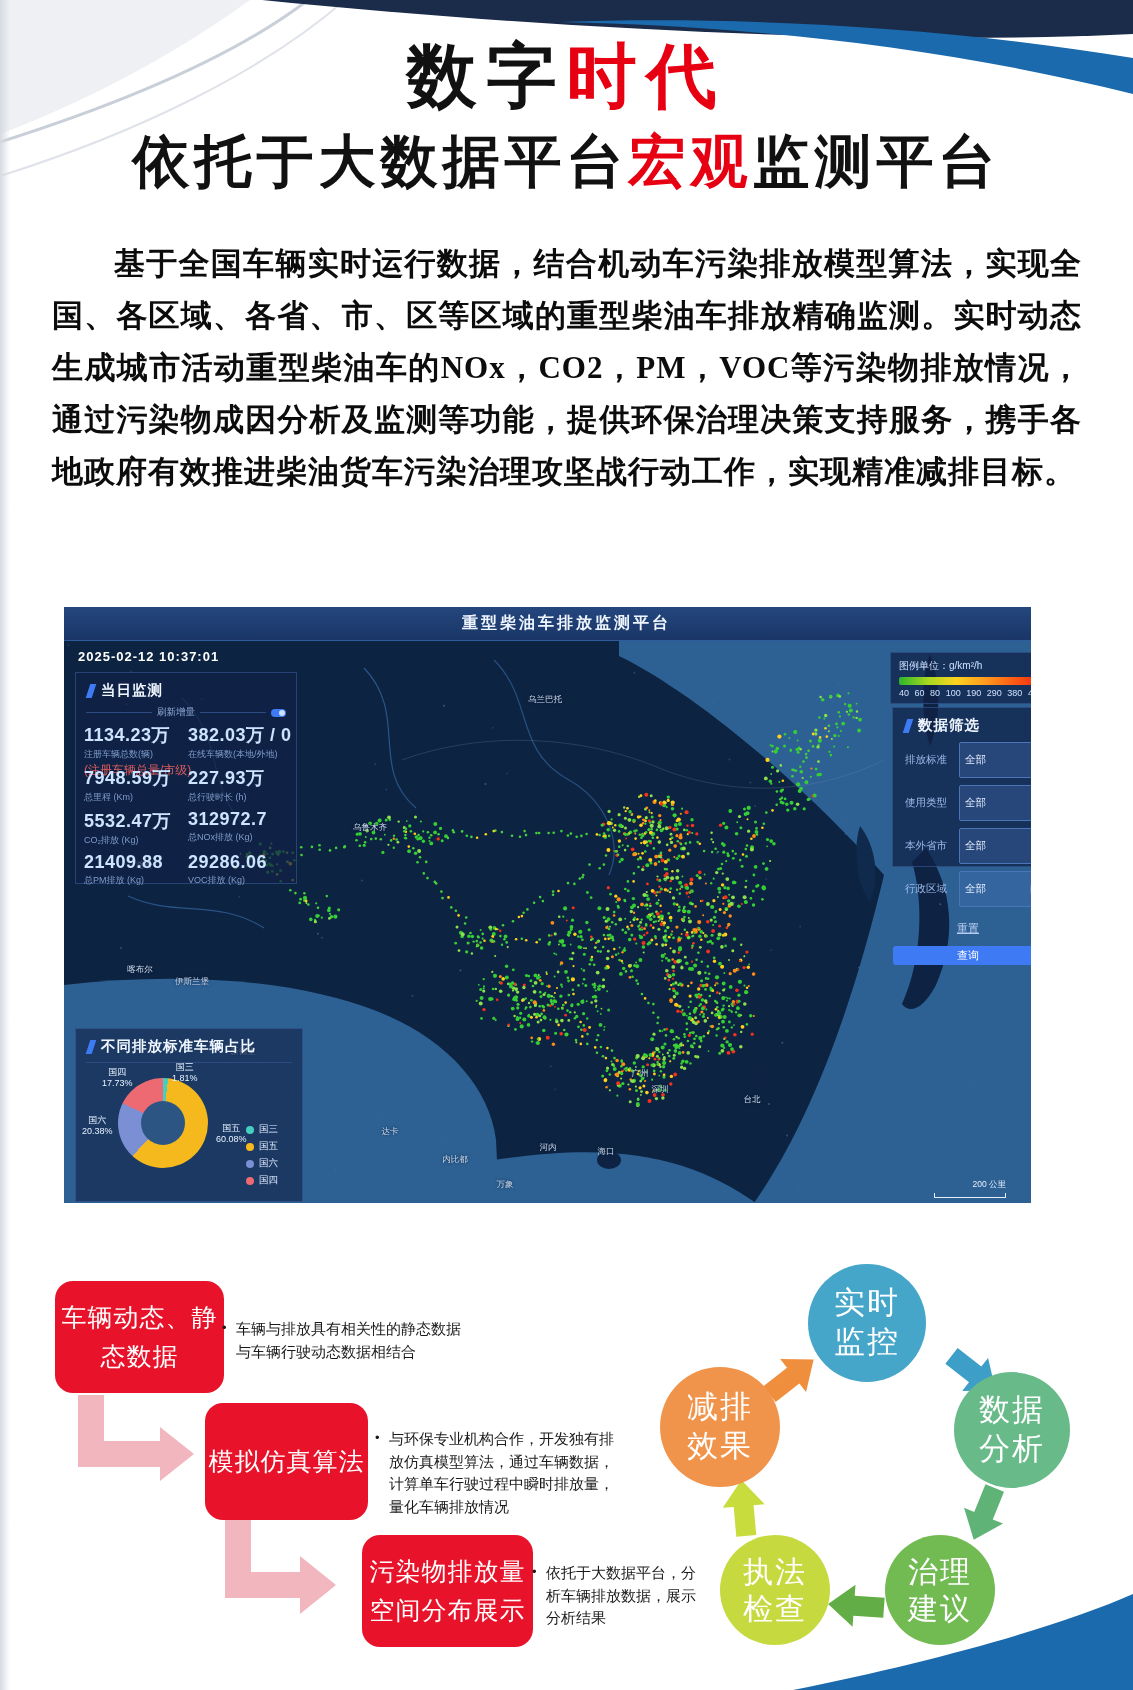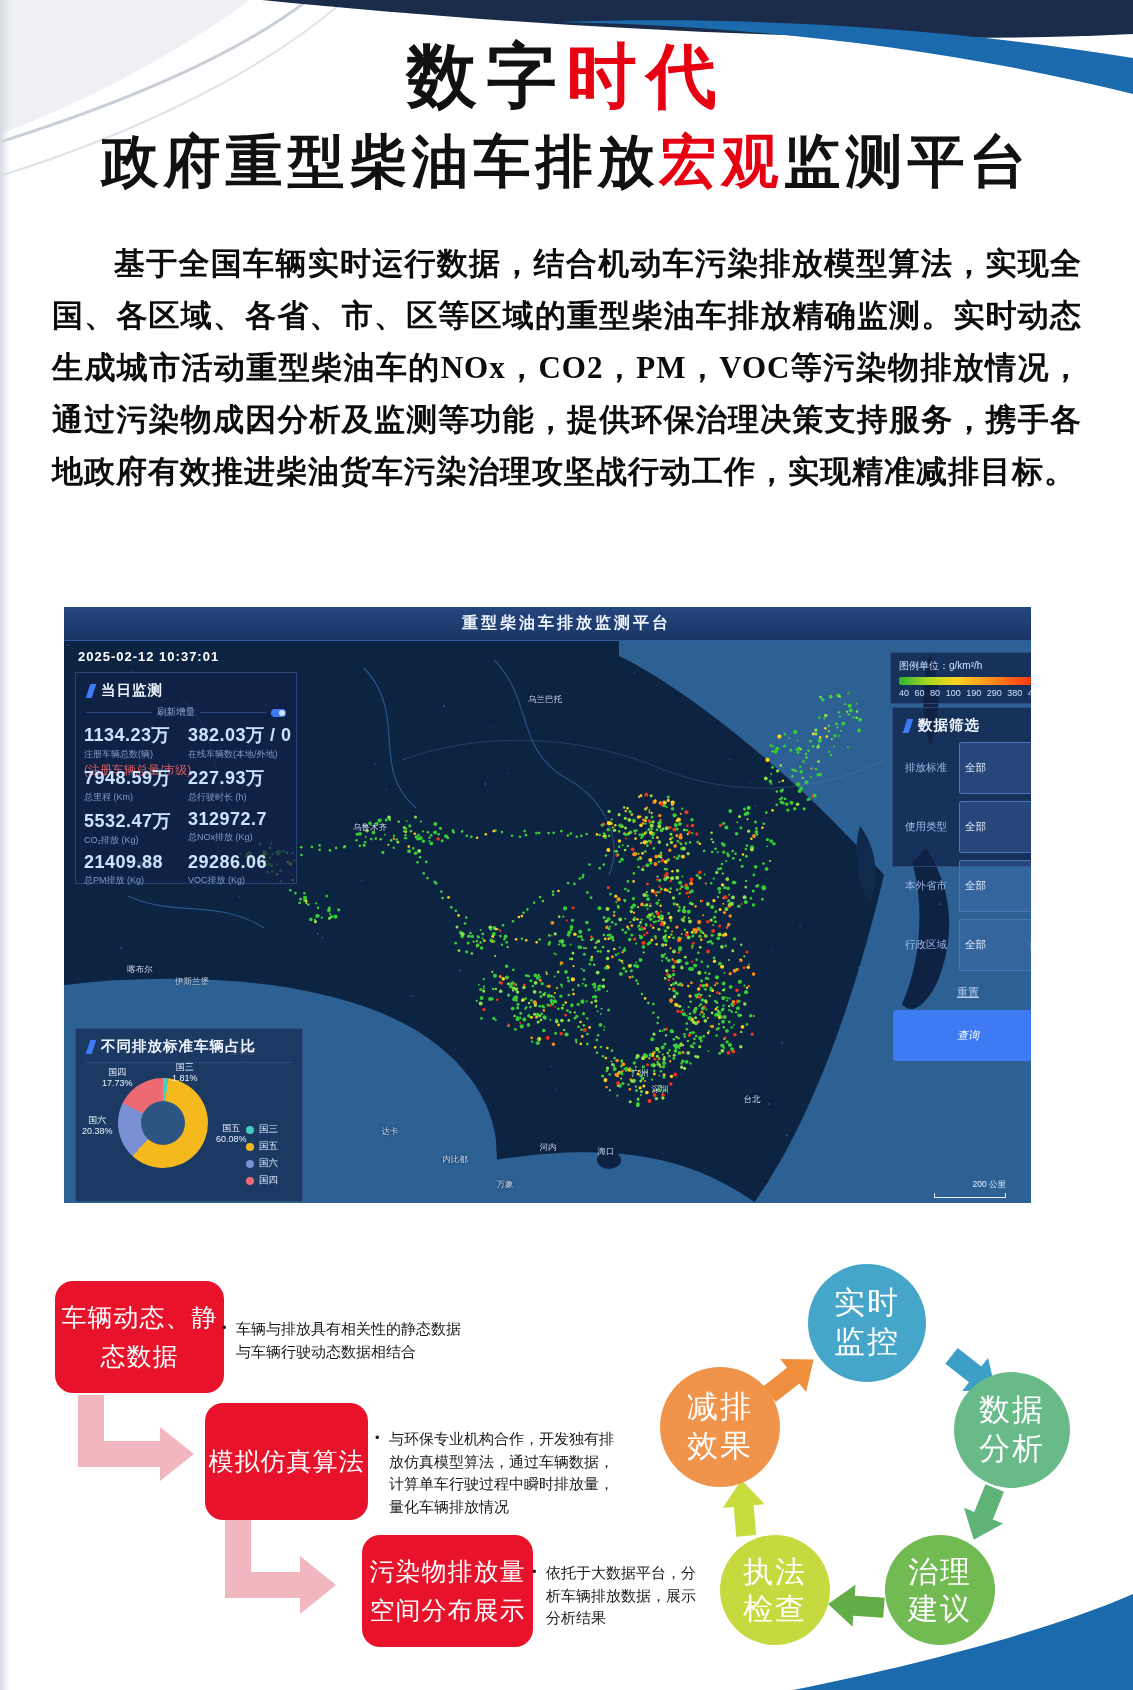--- a/index.html
+++ b/index.html
@@ -44,27 +44,27 @@
   
   .legendbox{left:826px;top:45px;width:162px;height:52px;padding:6px 8px;box-sizing:border-box;}
   .lunit{color:#cfe0ff;font-size:10px;margin-bottom:4px;}
   .gradbar{height:8px;border-radius:2px;background:linear-gradient(90deg,#2db52d,#a6d81f,#ffd21f,#ff9a1e,#ff5a14,#e8240f);}
   .ticks{display:flex;justify-content:space-between;color:#cfe0ff;font-size:9px;margin-top:3px;}
   
   .p-filter{left:828px;top:100px;width:160px;height:158px;}
   .frow{display:flex;align-items:center;margin:7px 8px 0 12px;gap:6px;}
   .flabel{color:#9db8e8;font-size:10.5px;width:48px;white-space:nowrap;}
   .fselect{flex:1;height:18px;background:rgba(70,110,180,0.35);border:1px solid #4a76b8;border-radius:2px;
-           display:flex;align-items:center;justify-content:space-between;padding:16px 5px;color:#e4eeff;font-size:10.5px;}
+           display:flex;align-items:center;justify-content:space-between;padding:8px 5px;color:#e4eeff;font-size:10.5px;}
   .caret{color:#8fa9d6;font-size:8px;}
   .tagx{color:#cfe0ff;font-size:8px;background:#5b7fc0;border-radius:2px;padding:0 2px;}
   .fbtns{display:flex;justify-content:flex-end;gap:8px;margin:12px 10px 0 0;flex-direction:column;}
   .btn{height:19px;min-width:38px;display:flex;align-items:center;justify-content:center;font-size:11px;border-radius:3px;cursor:pointer;}
   .ghost{color:#b9cdf2;text-decoration:underline;}
-  .solid{background:#3f7af5;color:#fff;padding:16px 8px;font-style:italic;}
+  .solid{background:#3f7af5;color:#fff;padding:0 8px;}
   
   .p-pie{left:11px;top:421px;width:226px;height:172px;background:rgba(18,36,74,0.66);}
   .ptline{height:1px;background:#2c4b82;margin:6px 10px 0 10px;}
   #donut{position:absolute;left:42px;top:49px;width:90px;height:90px;border-radius:50%;}
   #donut::after{content:"";position:absolute;left:23px;top:23px;width:44px;height:44px;border-radius:50%;background:#2c5584;}
   .callout{position:absolute;color:#e8f2ff;font-size:9px;line-height:11px;text-align:center;}
   .co1{left:26px;top:38px;}  .co2{left:96px;top:33px;}  .co3{left:6px;top:86px;}  .co4{left:140px;top:94px;}
   .plegend{position:absolute;left:170px;top:92px;}
   .plrow{display:flex;align-items:center;gap:5px;height:17px;}
   .pl-dot{width:8px;height:8px;border-radius:50%;}
@@ -108,21 +108,21 @@
   <svg id="topdeco" class="abs" width="1133" height="230">
     <path d="M0,0 H250 C170,58 80,104 0,134 Z" fill="#eef0f4"></path>
     <path d="M0,142 C120,104 235,56 308,0" stroke="#c9cfd9" stroke-width="3" fill="none"></path>
     <path d="M0,176 C140,132 265,70 345,0" stroke="#dfe3e9" stroke-width="2" fill="none"></path>
     <path d="M262,0 L1133,0 L1133,34 C880,46 540,28 262,0 Z" fill="#1b2b4a"></path>
     <path d="M560,22 C750,26 950,48 1133,94 L1133,58 C940,26 730,16 560,22 Z" fill="#1a6aad"></path>
   </svg>
   <div id="edgeL" class="abs"></div>
 
   <div class="abs t1"><span>数字</span><span class="red">时代</span></div>
-  <div class="abs t2"><span>政府重型柴油车排放</span><span class="red">宏观</span><span>监测平台</span></div>
+  <div class="abs t2"><span>依托于大数据平台</span><span class="red">宏观</span><span>监测平台</span></div>
 
   <p class="abs intro" style="margin:0">基于全国车辆实时运行数据，结合机动车污染排放模型算法，实现全国、各区域、各省、市、区等区域的重型柴油车排放精确监测。实时动态生成城市活动重型柴油车的NOx，CO2，PM，VOC等污染物排放情况，通过污染物成因分析及监测等功能，提供环保治理决策支持服务，携手各地政府有效推进柴油货车污染治理攻坚战行动工作，实现精准减排目标。</p>
 
   <div class="abs dash" id="dash">
     <div class="abs dash-head">
       <span>重型柴油车排放监测平台</span>
     </div>
 
     <svg id="mapsvg" width="1005" height="563" viewBox="0 0 1005 563">
       <rect width="1005" height="563" fill="#0d2342"></rect>

